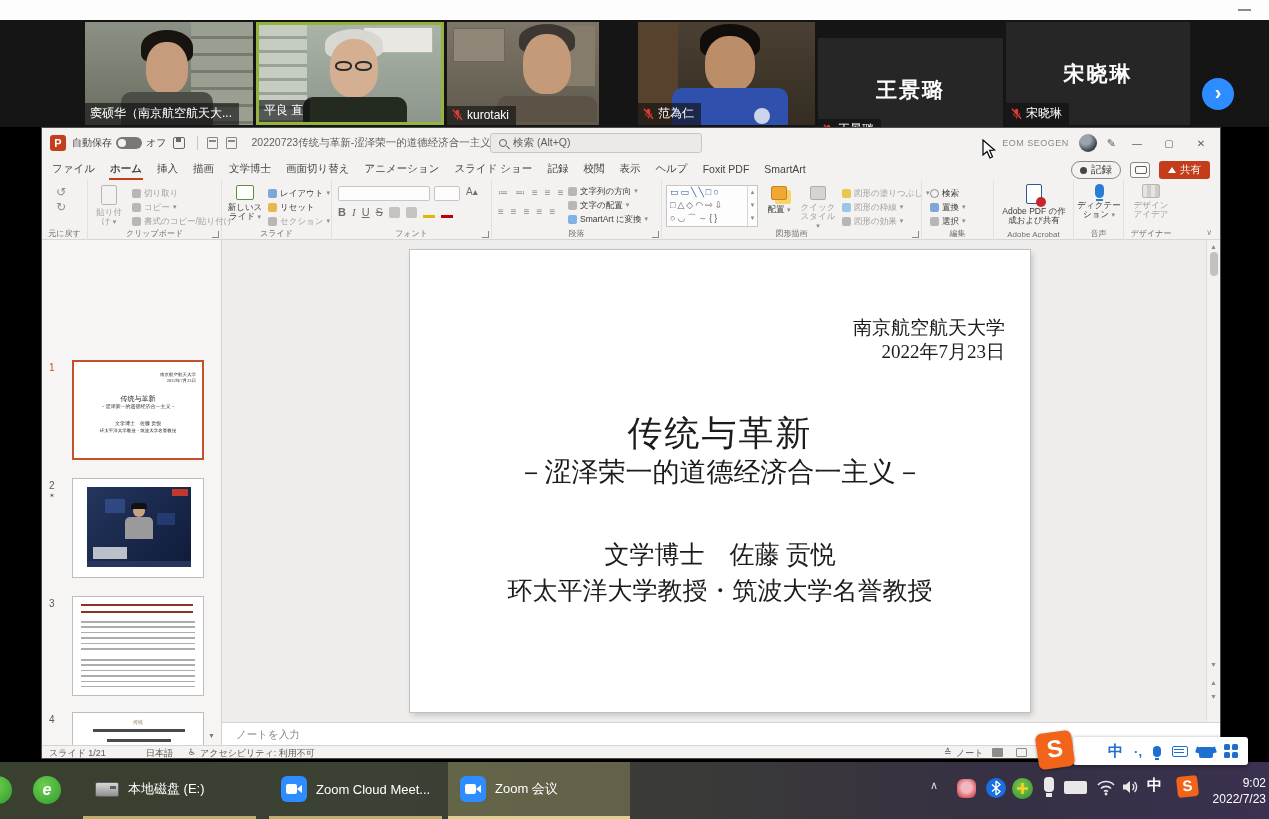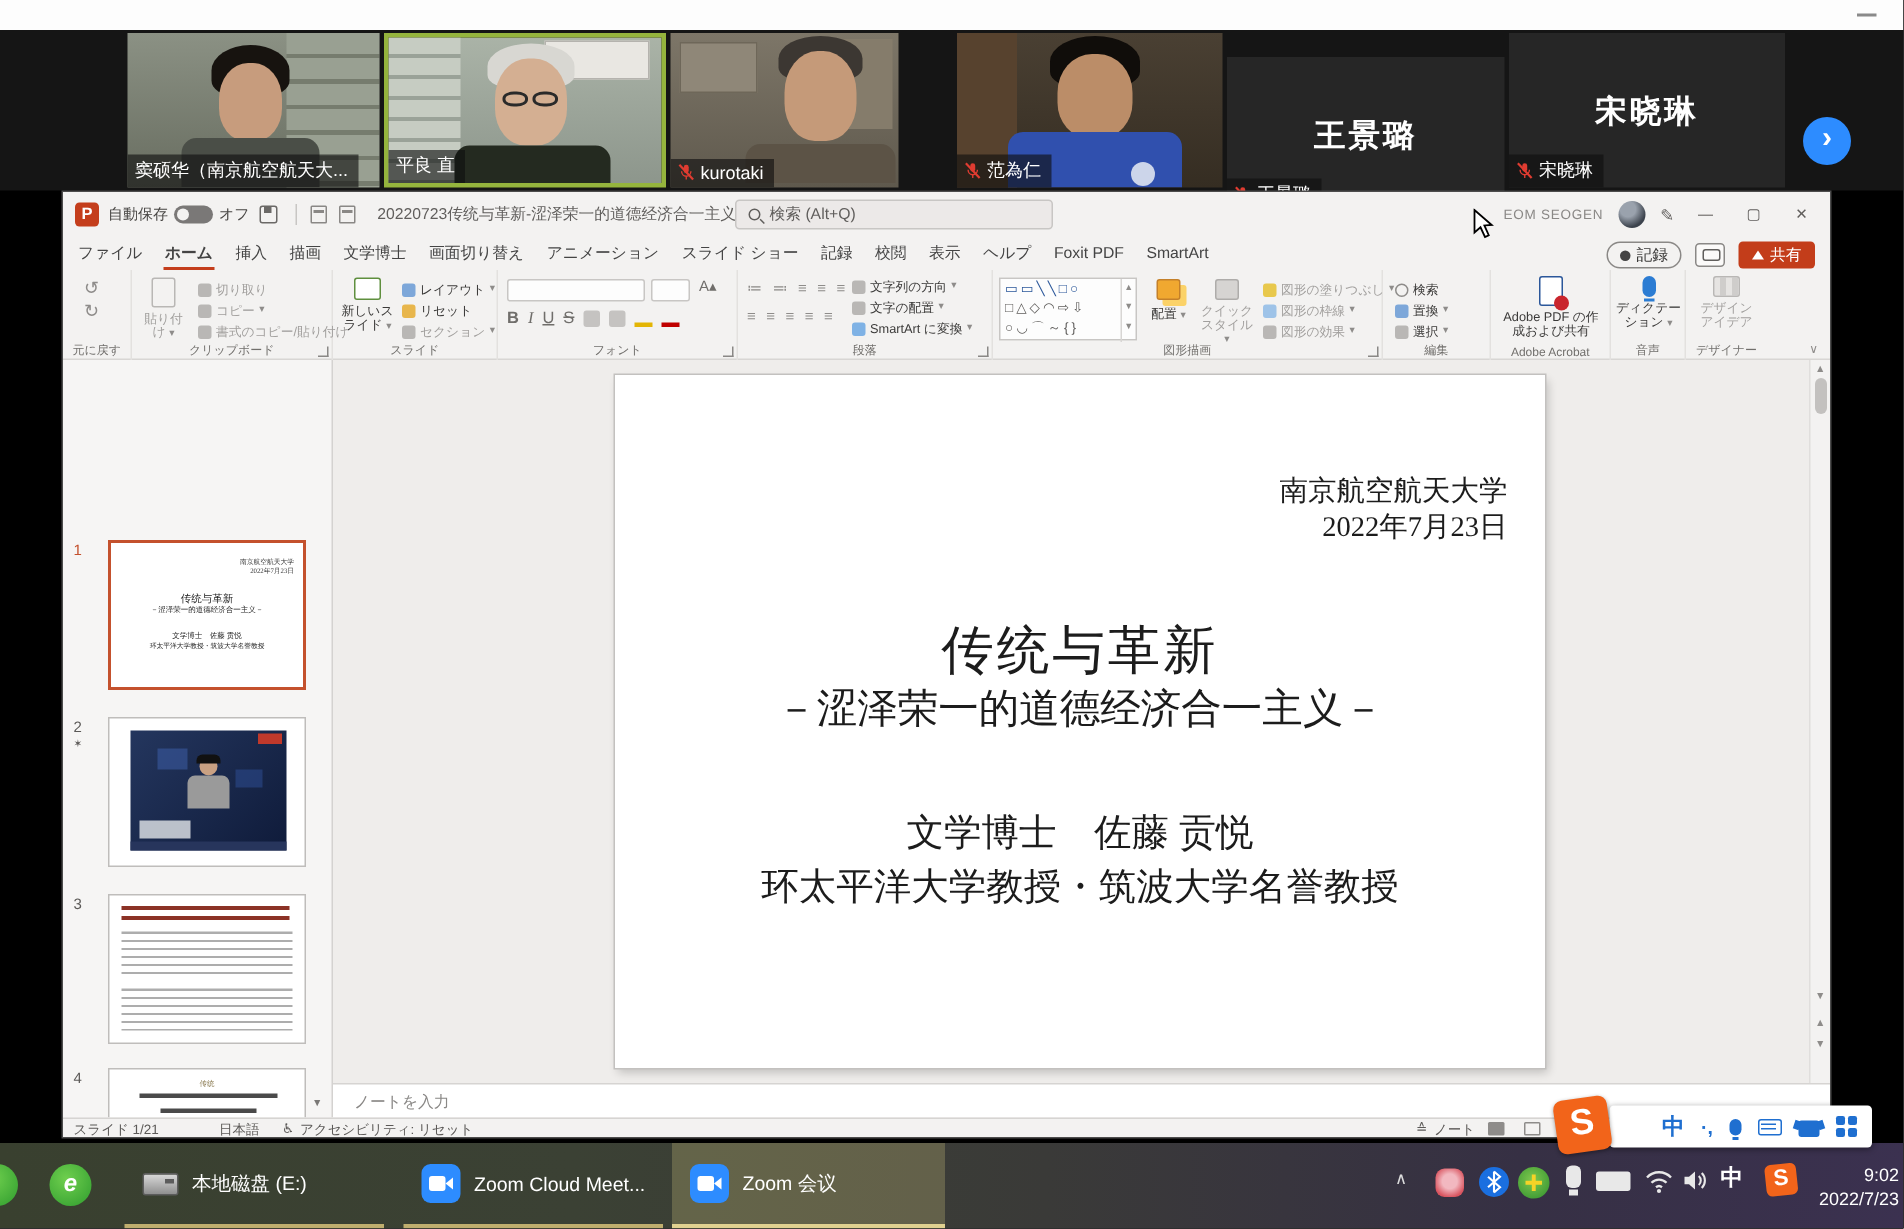--- a/index.html
+++ b/index.html
@@ -597,21 +597,21 @@
     </div>
 
     <div class="notes">
       <div class="notes-ph">ノートを入力</div>
     </div>
 
     <div class="status">
       <span class="st" style="left:7px;">スライド 1/21</span>
       <span class="st" style="left:104px;">日本語</span>
       <span class="st" style="left:146px;">♿</span>
-      <span class="st" style="left:158px;">アクセシビリティ: リセット</span>
+      <span class="st" style="left:158px;">アクセシビリティ: 利用不可</span>
       <span class="st" style="left:902px;">≙</span>
       <span class="st" style="left:914px;font-family:Liberation Mono, monospace;">ノート</span>
       <span class="st" style="left:950px;width:11px;height:9px;top:2px;background:#8e8c8a;border-radius:1px;"></span>
       <span class="st" style="left:974px;width:11px;height:9px;top:2px;border:1.2px solid #8e8c8a;border-radius:1px;"></span>
     </div>
   </div>
 
   <svg class="abs cursor-arrow" style="left:982px;top:139px;" width="14" height="20" viewBox="0 0 14 20">
     <polygon points="1,1 1,16 5,12.5 8,19 10.5,17.8 7.6,11.3 12.5,11" fill="#fff" stroke="#000" stroke-width="1.2"></polygon>
   </svg>

